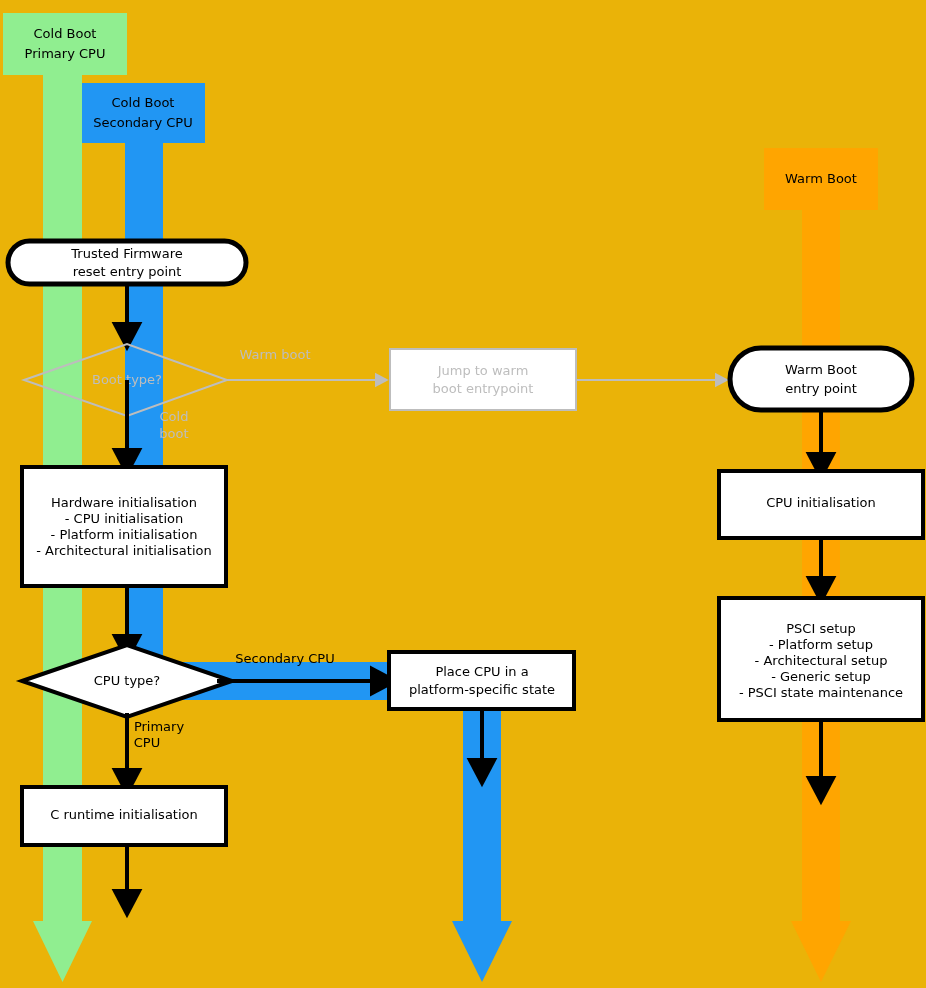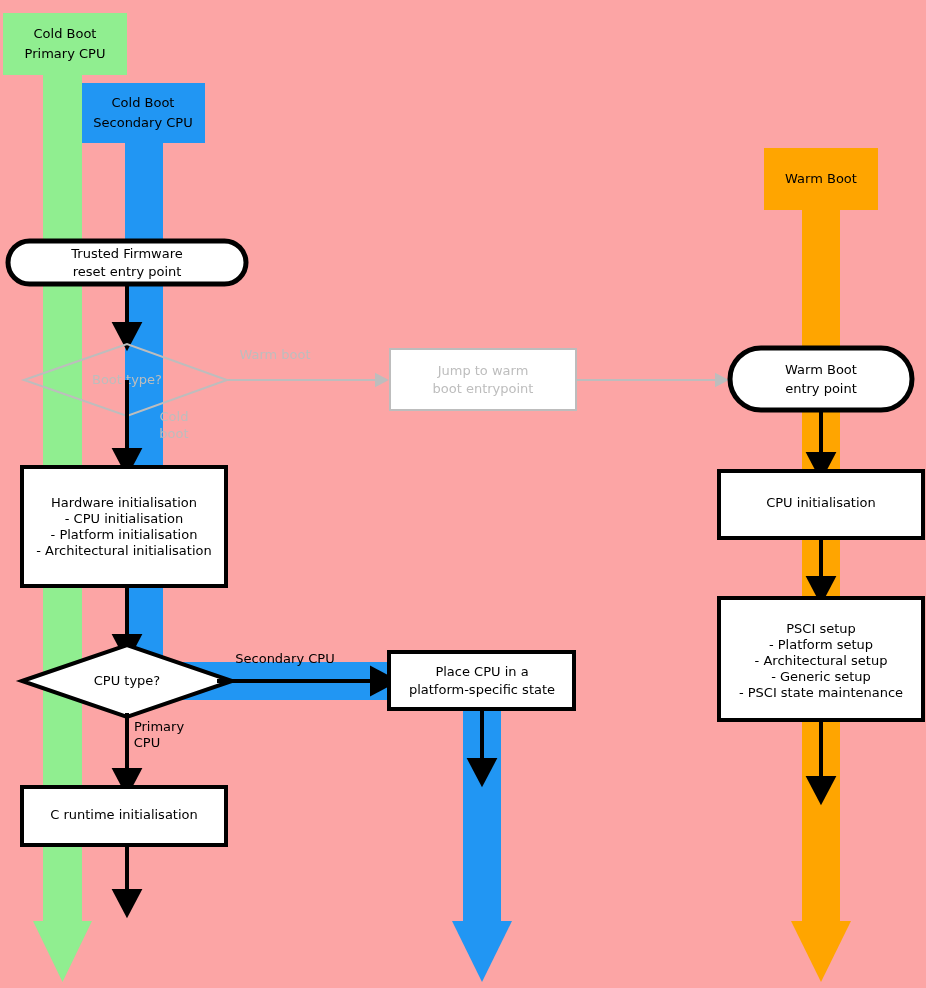--- a/index.html
+++ b/index.html
@@ -7,21 +7,21 @@
     padding: 0;
     background: #ffffff;
   }
   body {
     font-family: "DejaVu Sans", sans-serif;
   }
   #canvas {
     position: relative;
     width: 926px;
     height: 988px;
-    background: #fca5a5;
+    background: #eab308;
     overflow: hidden;
   }
   #flow-svg {
     position: absolute;
     top: 0;
     left: 0;
     width: 926px;
     height: 988px;
   }
   .node-text {

